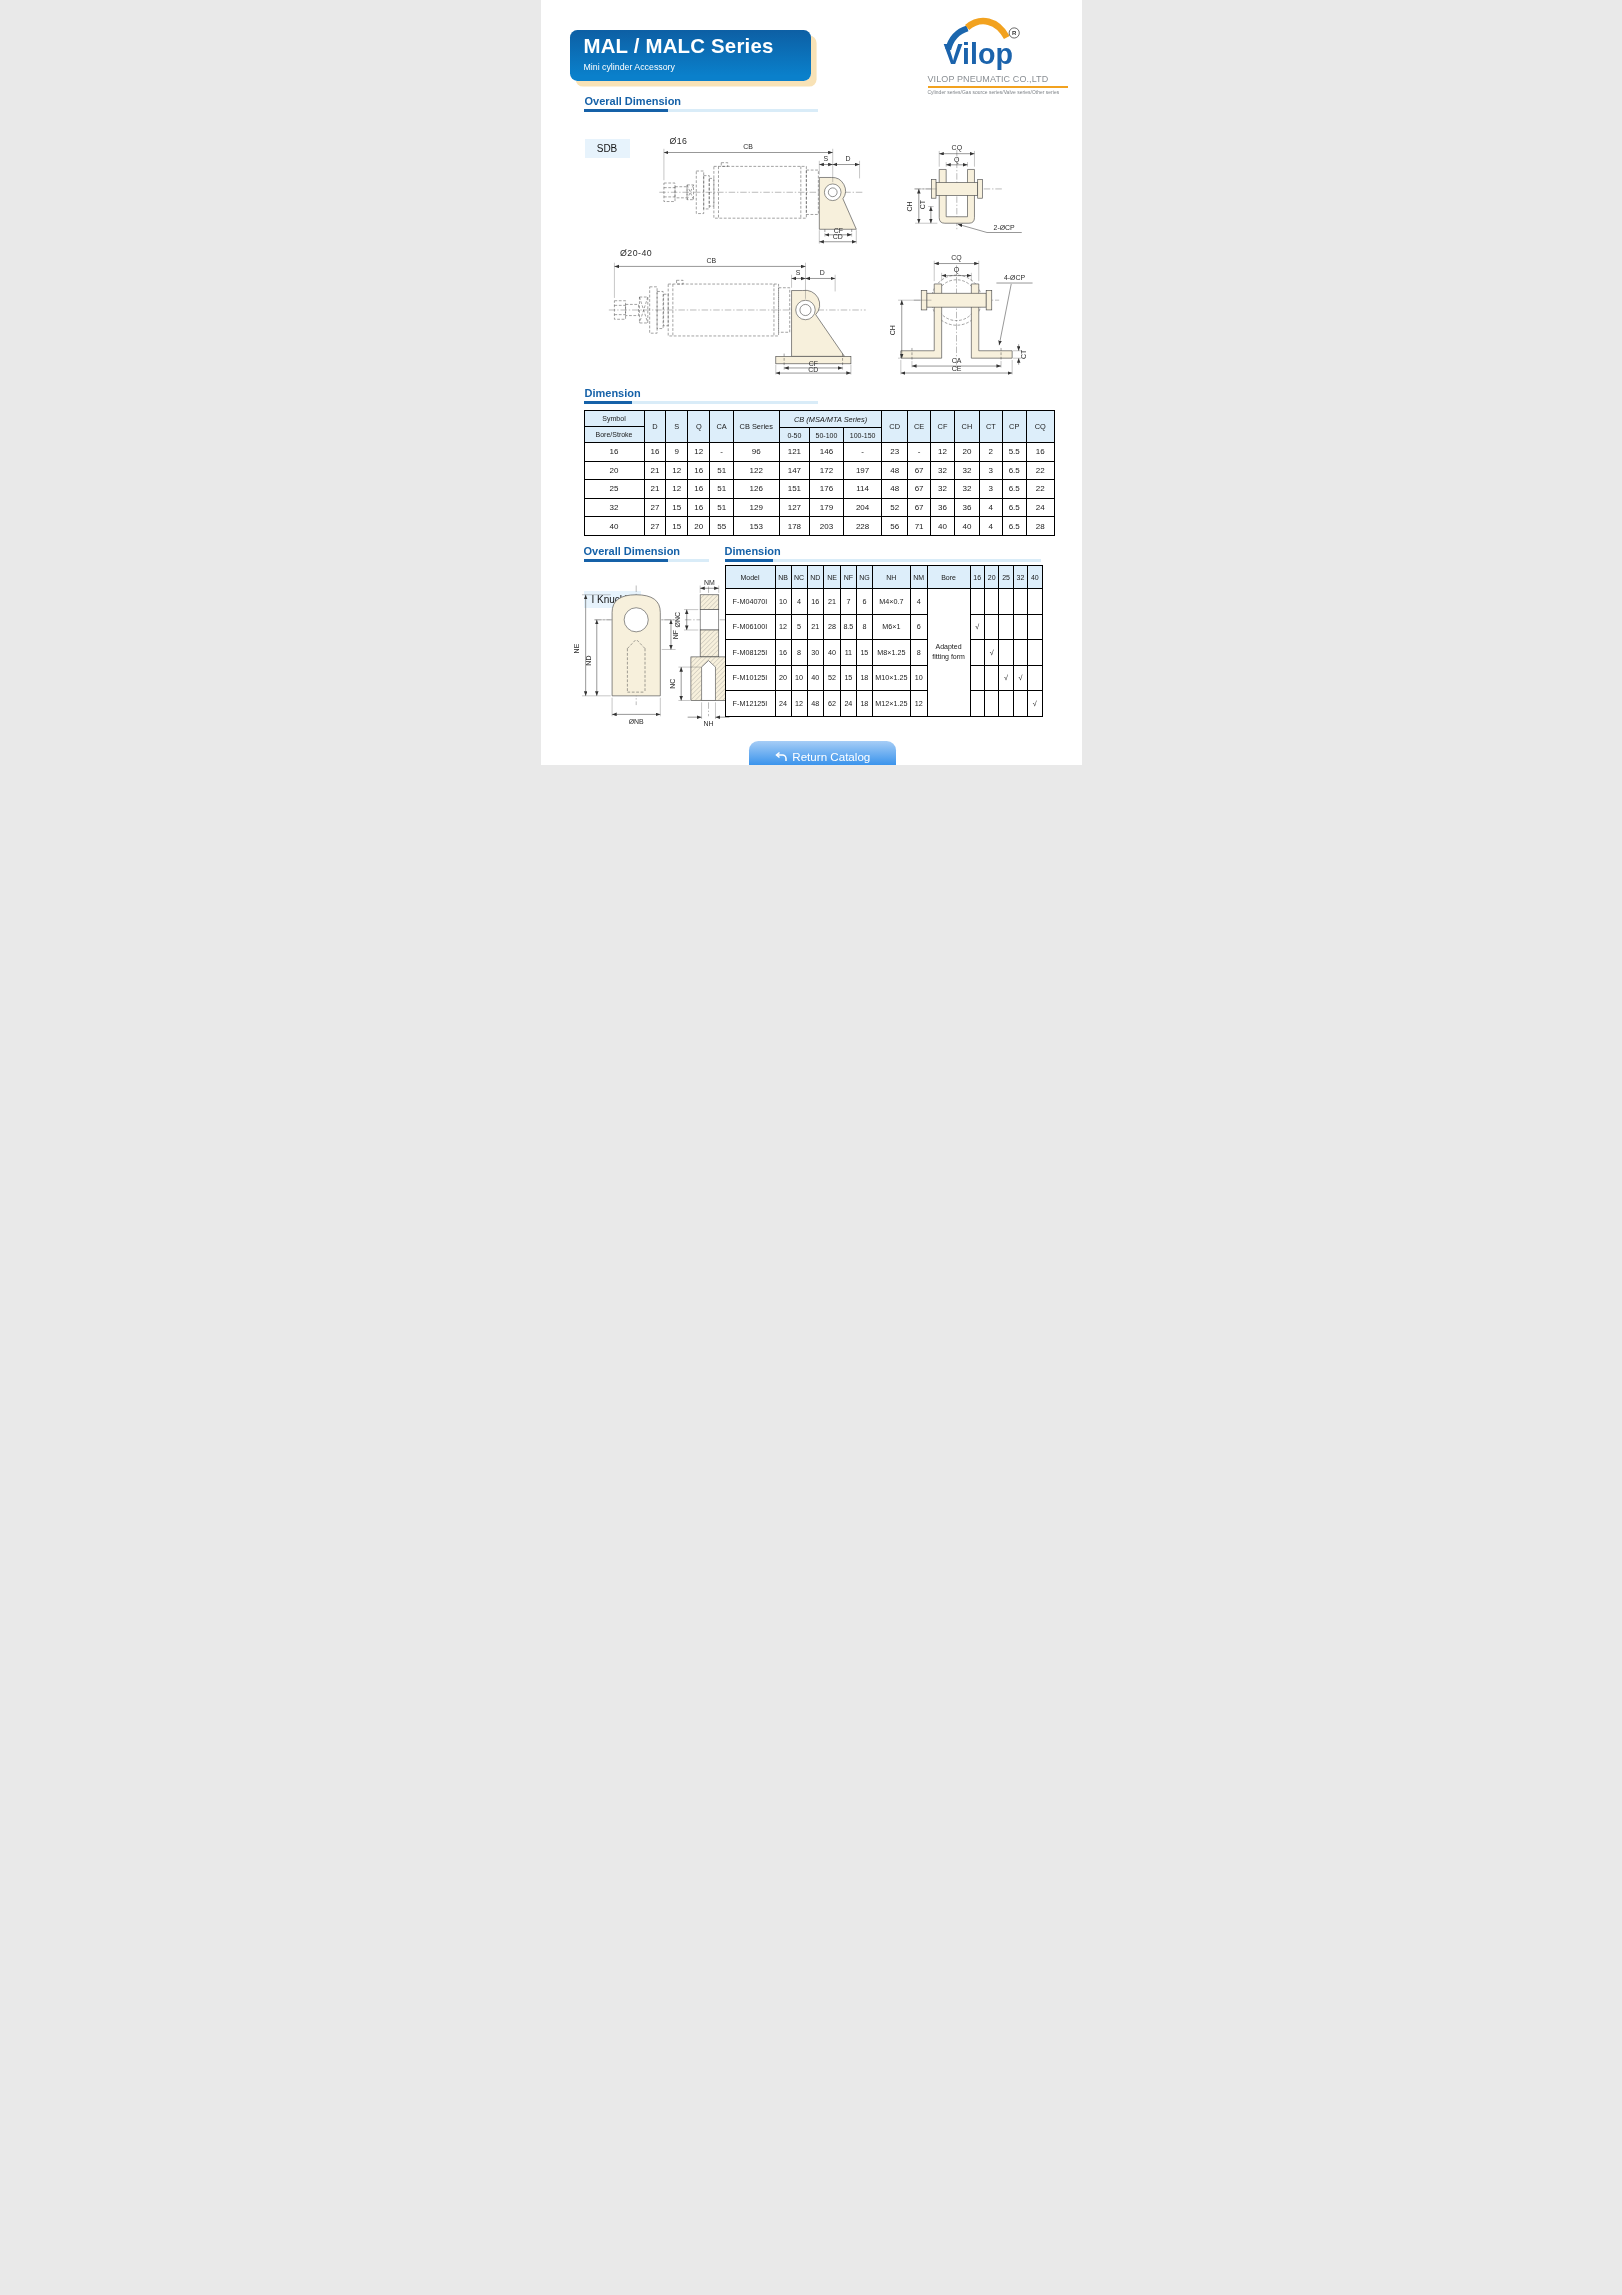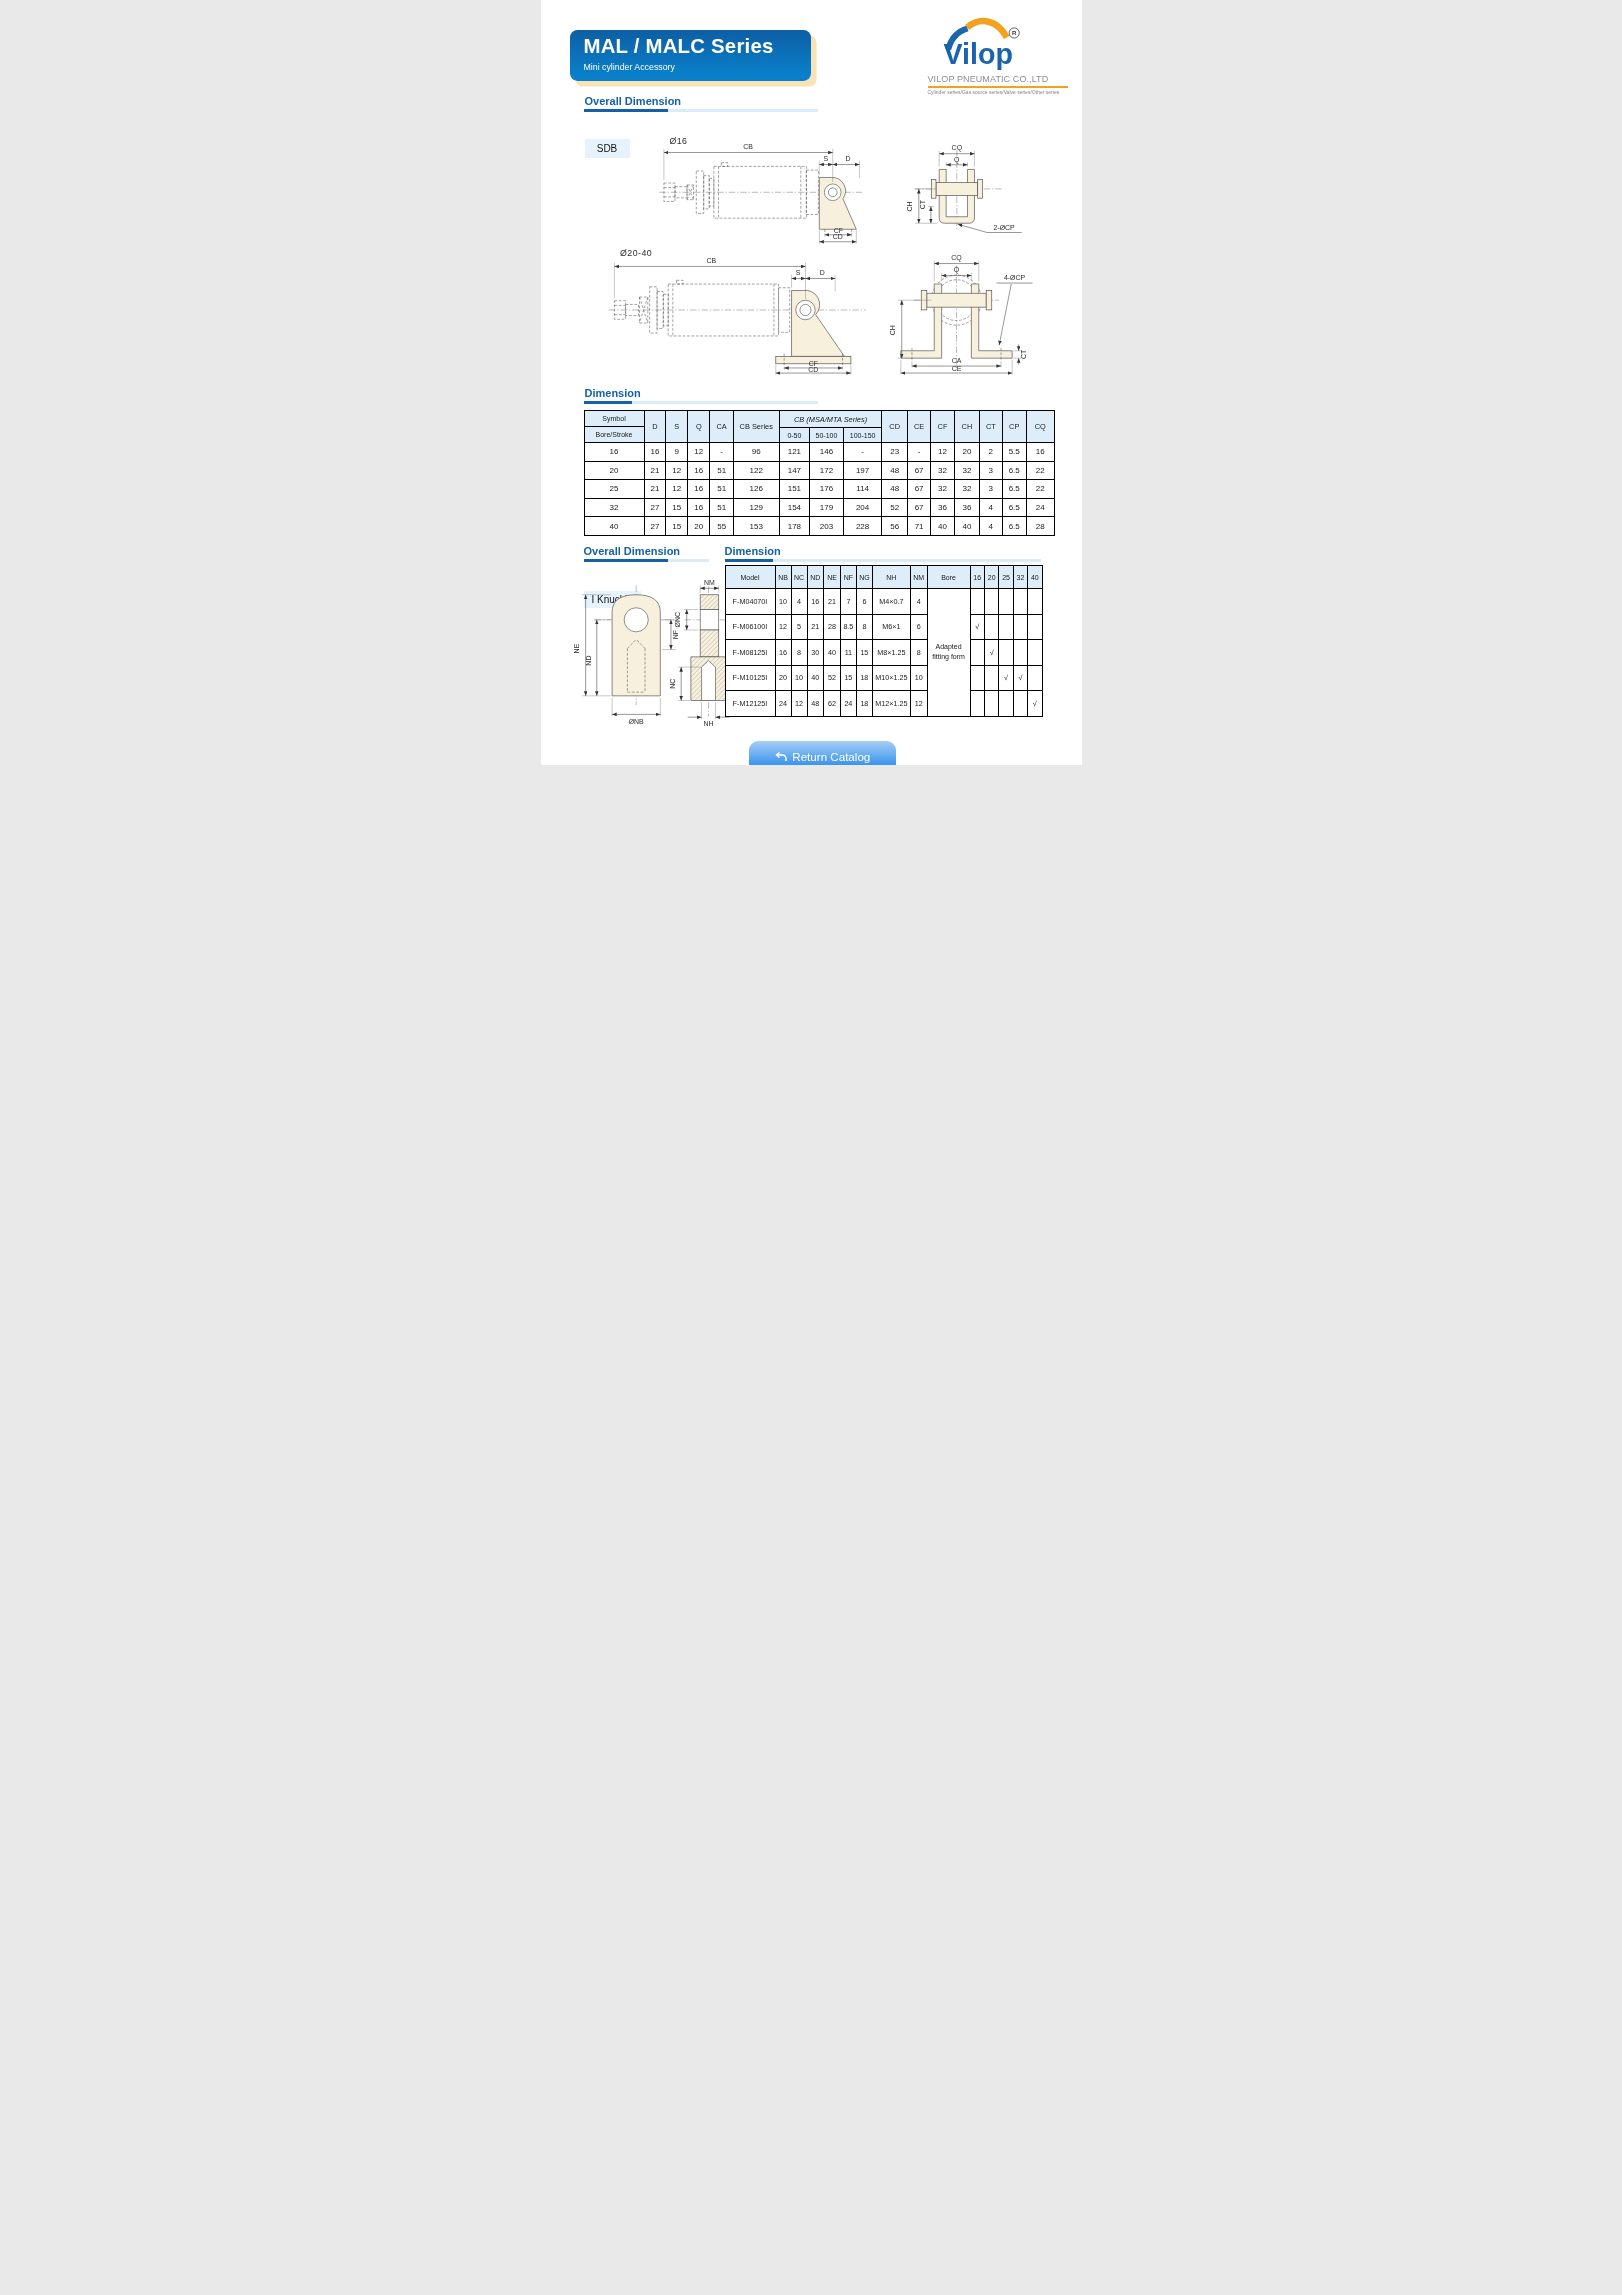--- a/index.html
+++ b/index.html
@@ -376,21 +376,21 @@
           <td>6.5</td>
           <td>22</td>
       </tr>
       <tr>
         <td>32</td>
           <td>27</td>
           <td>15</td>
           <td>16</td>
           <td>51</td>
           <td>129</td>
-          <td>154</td>
+          <td>127</td>
           <td>179</td>
           <td>204</td>
           <td>52</td>
           <td>67</td>
           <td>36</td>
           <td>36</td>
           <td>4</td>
           <td>6.5</td>
           <td>24</td>
       </tr>

